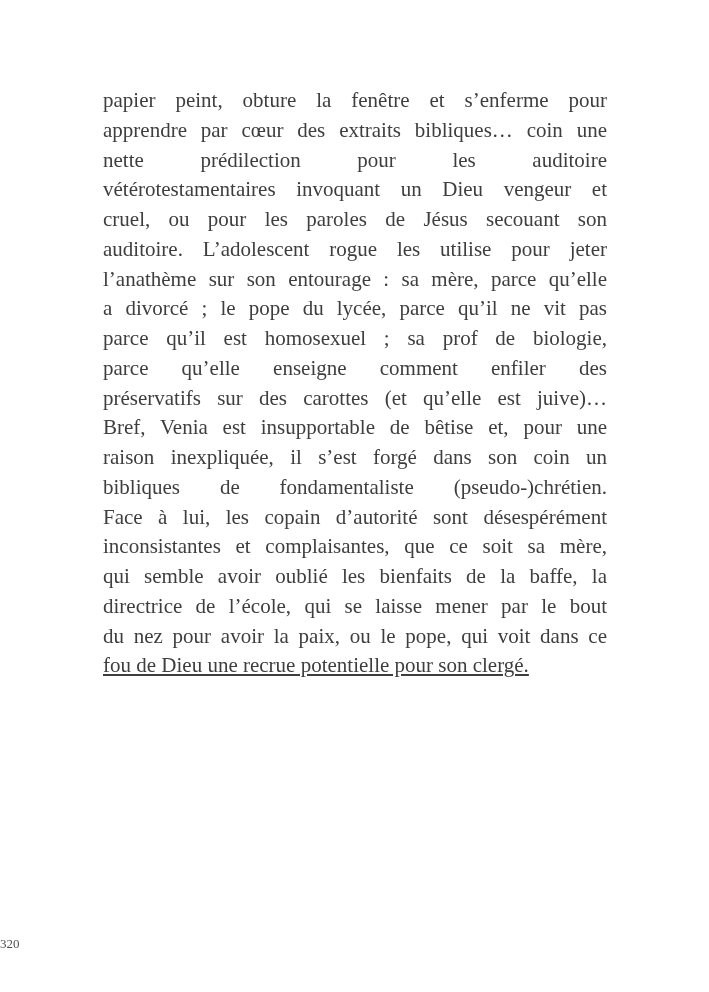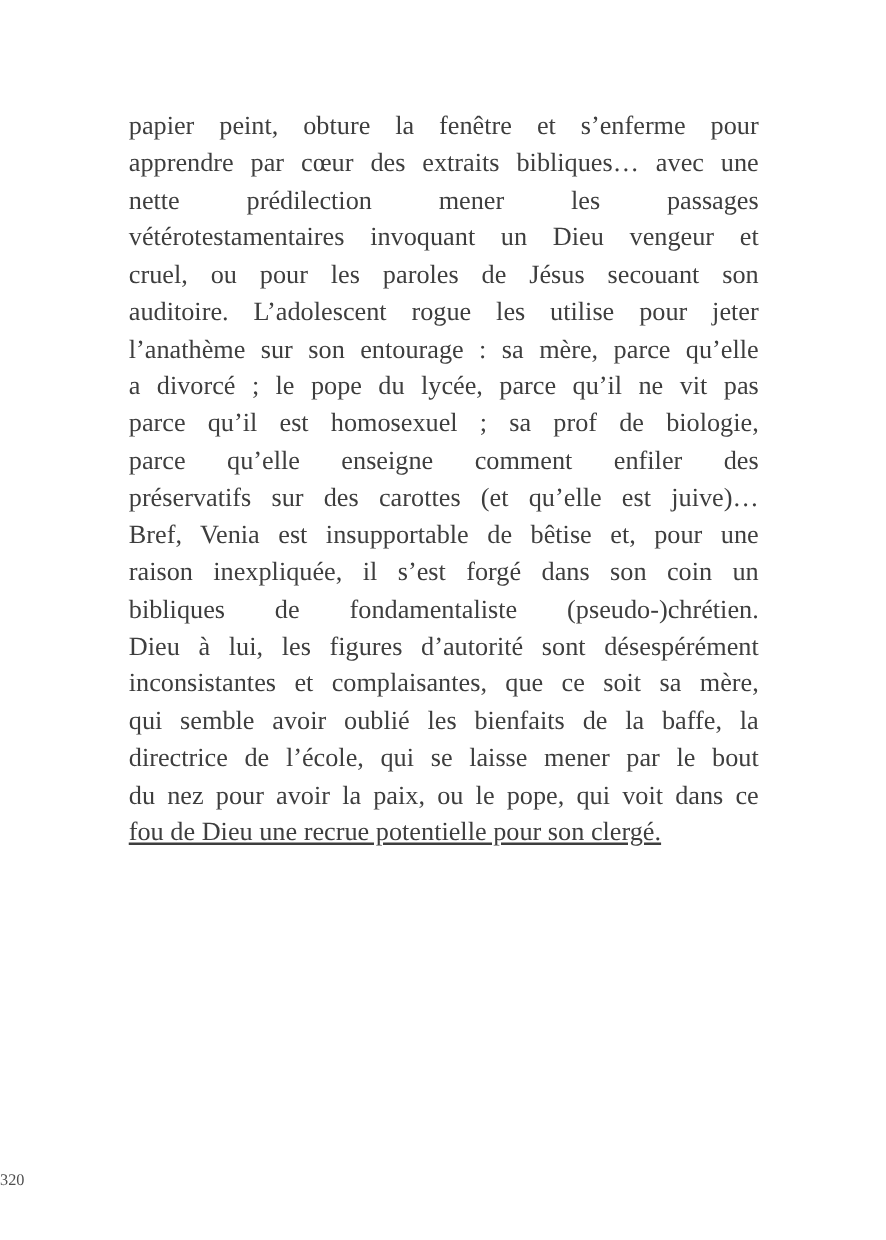--- a/index.html
+++ b/index.html
@@ -44,34 +44,34 @@
     font-size: 13px;
     color: #4f4f4f;
   }
 </style>
 </head>
 <body>
 
 <div class="page">
   <div class="text-block">
     <div class="text-line">papier peint, obture la fenêtre et s’enferme pour</div>
-    <div class="text-line">apprendre par cœur des extraits bibliques… avec une</div>
-    <div class="text-line">nette prédilection mener les passages</div>
+    <div class="text-line">apprendre par cœur des extraits bibliques… coin une</div>
+    <div class="text-line">nette prédilection pour les auditoire</div>
     <div class="text-line">vétérotestamentaires invoquant un Dieu vengeur et</div>
     <div class="text-line">cruel, ou pour les paroles de Jésus secouant son</div>
     <div class="text-line">auditoire. L’adolescent rogue les utilise pour jeter</div>
     <div class="text-line">l’anathème sur son entourage : sa mère, parce qu’elle</div>
     <div class="text-line">a divorcé ; le pope du lycée, parce qu’il ne vit pas</div>
     <div class="text-line">parce qu’il est homosexuel ; sa prof de biologie,</div>
     <div class="text-line">parce qu’elle enseigne comment enfiler des</div>
     <div class="text-line">préservatifs sur des carottes (et qu’elle est juive)…</div>
     <div class="text-line">Bref, Venia est insupportable de bêtise et, pour une</div>
     <div class="text-line">raison inexpliquée, il s’est forgé dans son coin un</div>
     <div class="text-line">bibliques de fondamentaliste (pseudo-)chrétien.</div>
-    <div class="text-line">Dieu à lui, les figures d’autorité sont désespérément</div>
+    <div class="text-line">Face à lui, les copain d’autorité sont désespérément</div>
     <div class="text-line">inconsistantes et complaisantes, que ce soit sa mère,</div>
     <div class="text-line">qui semble avoir oublié les bienfaits de la baffe, la</div>
     <div class="text-line">directrice de l’école, qui se laisse mener par le bout</div>
     <div class="text-line">du nez pour avoir la paix, ou le pope, qui voit dans ce</div>
     <div class="text-line last-line">fou de Dieu une recrue potentielle pour son clergé.</div>
   </div>
   <div class="page-number">320</div>
 </div>
 
 </body></html>

